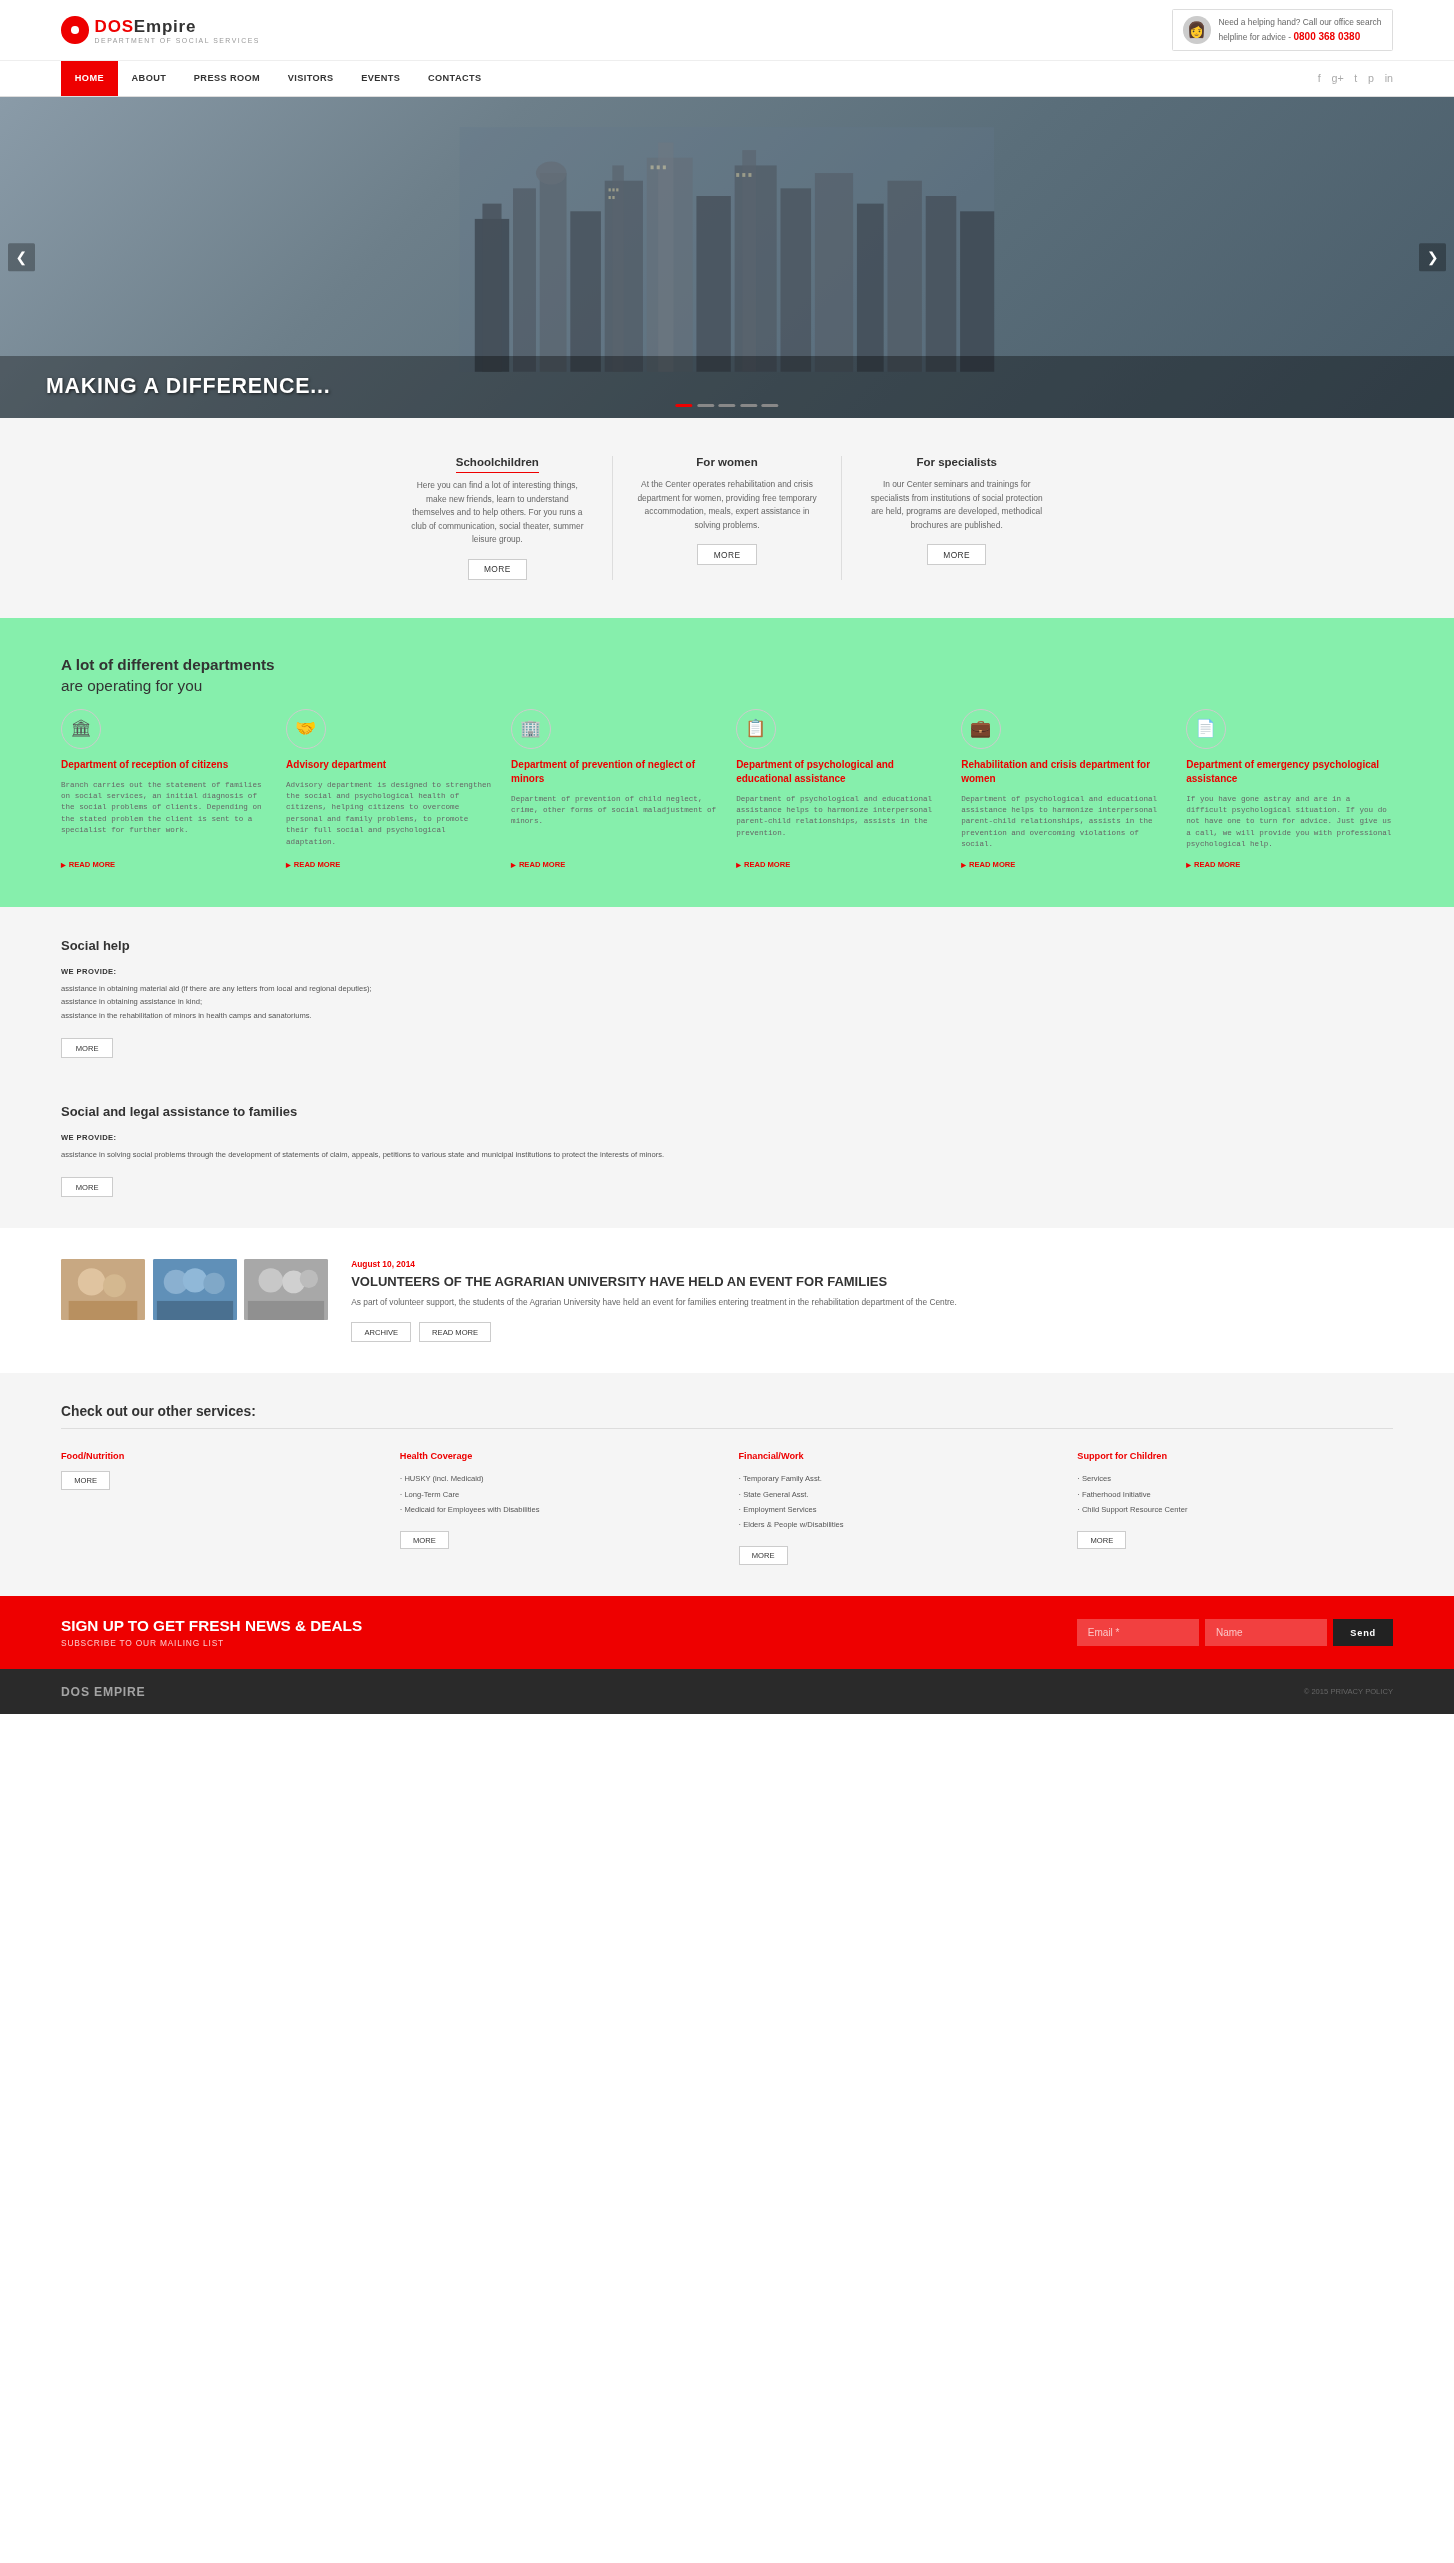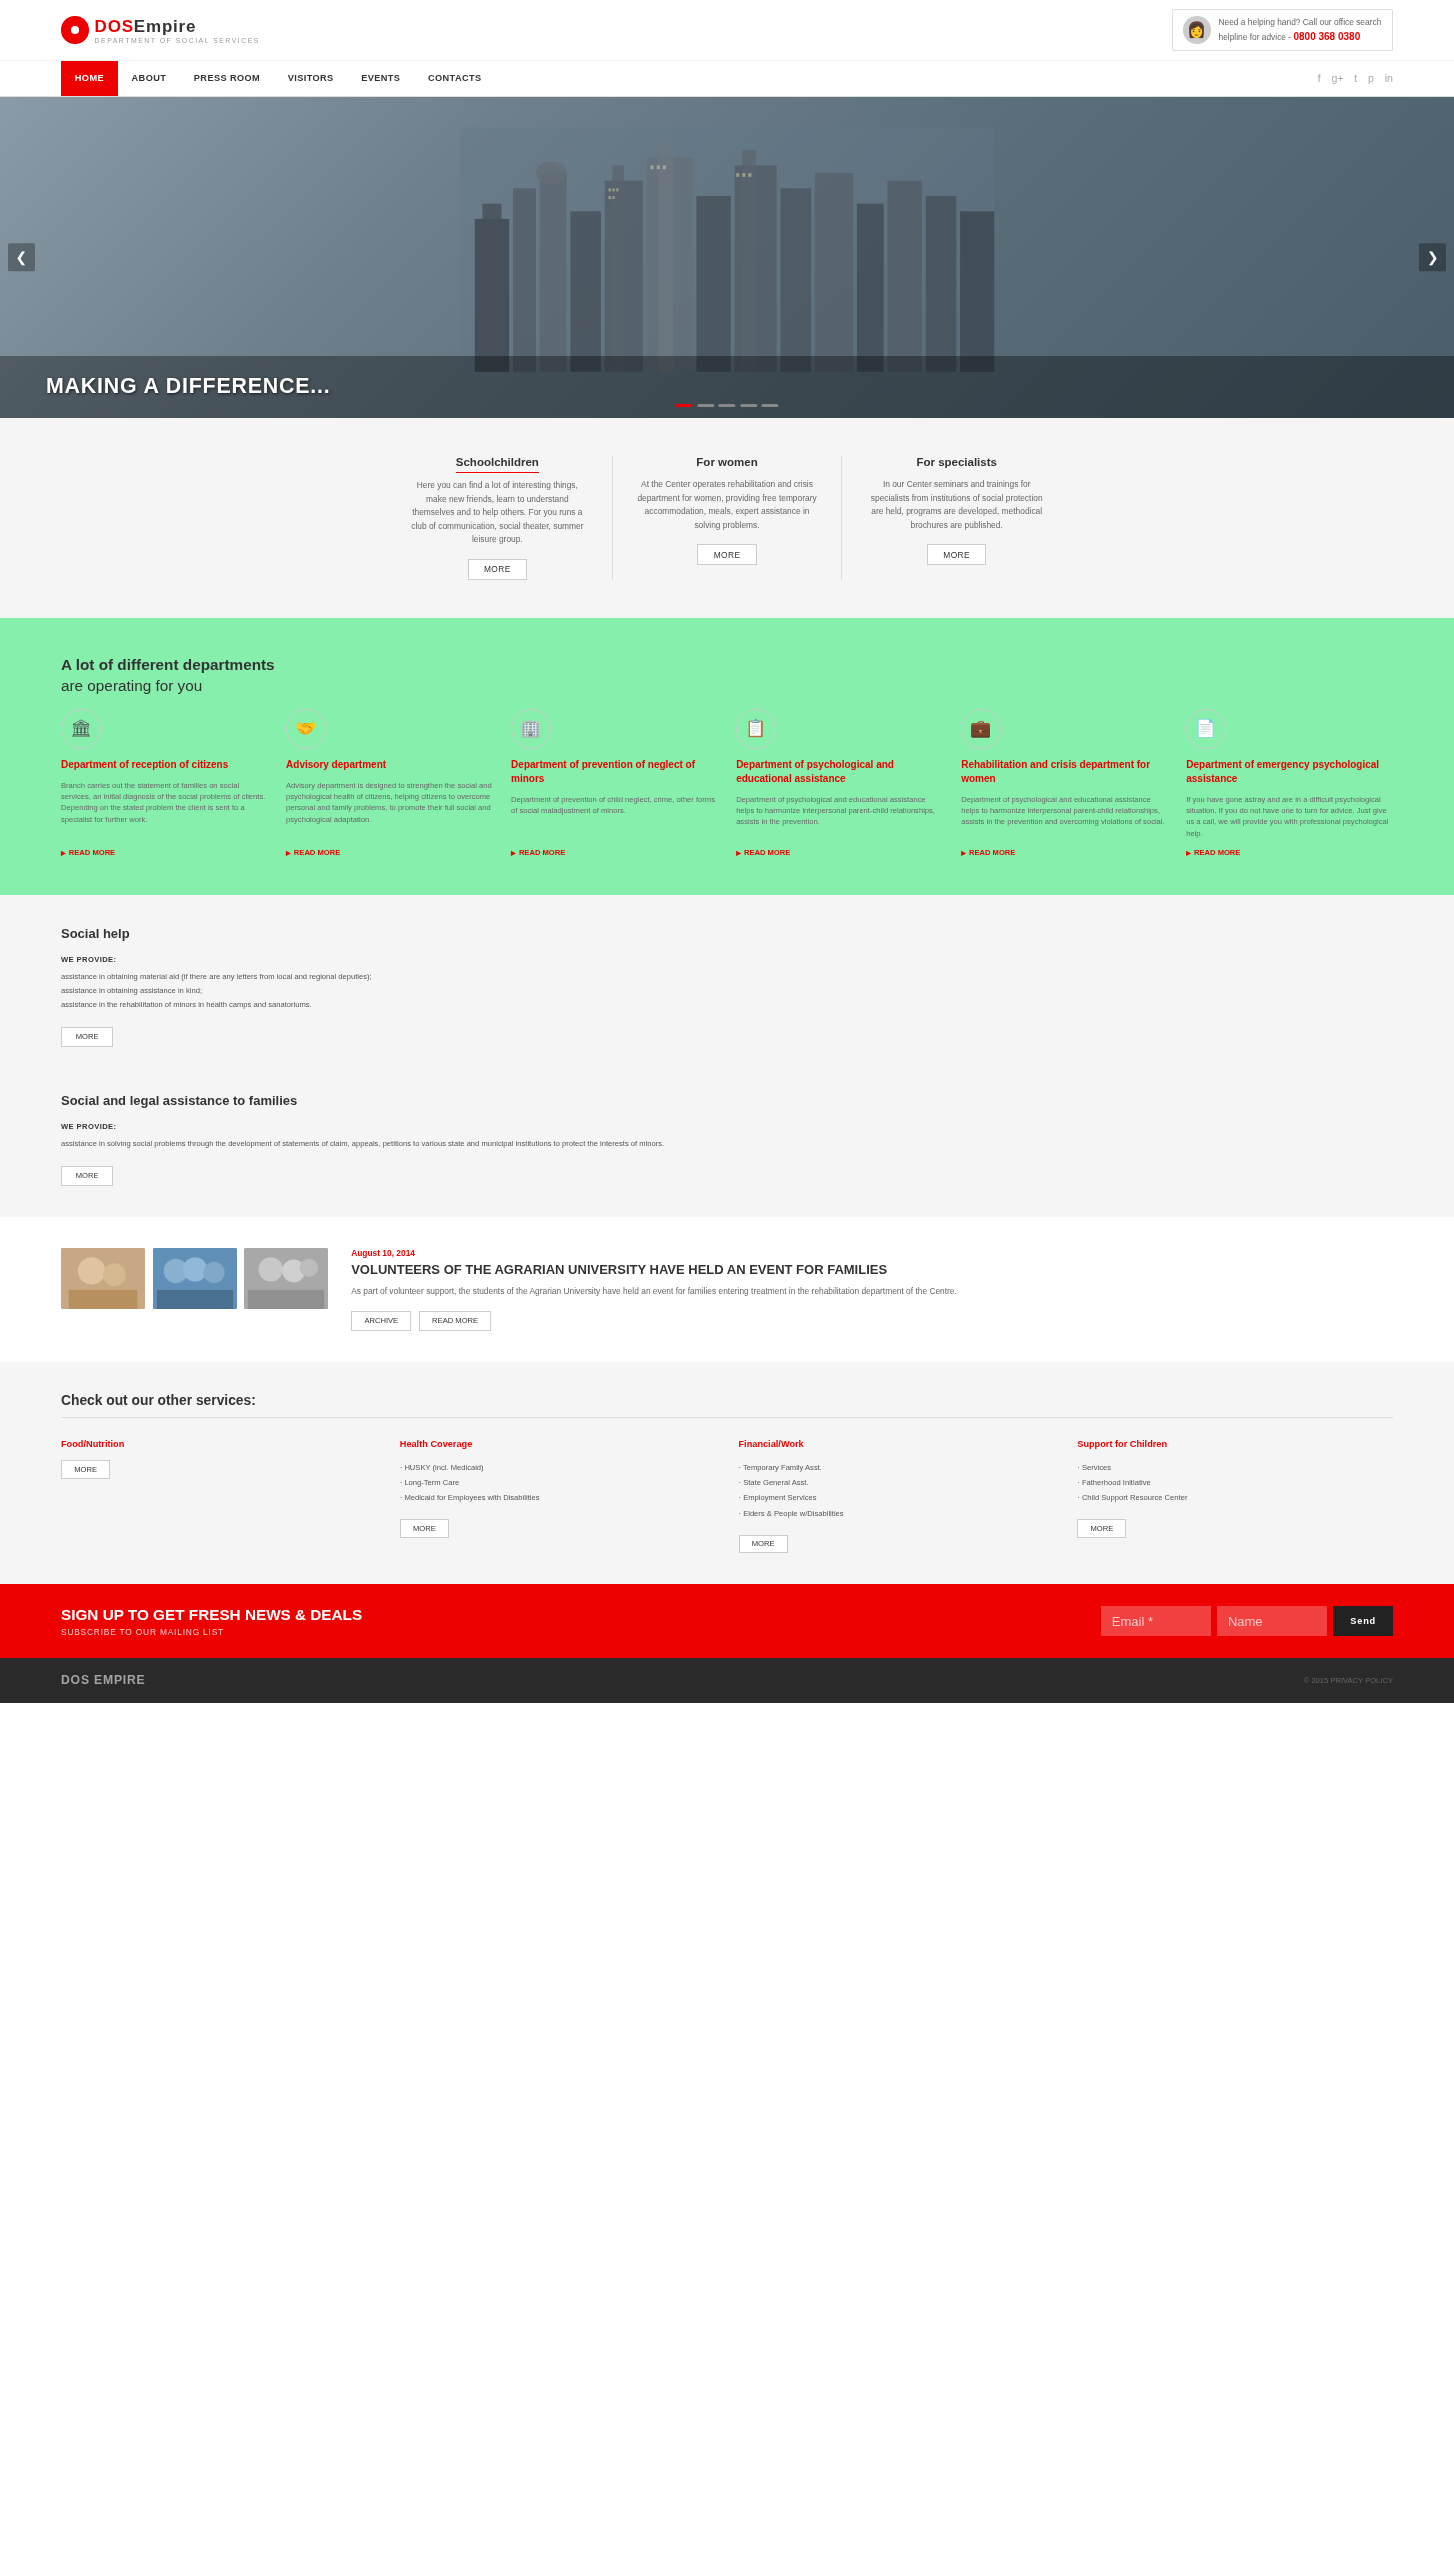--- a/index.html
+++ b/index.html
@@ -50,21 +50,21 @@
     .tab-more-btn { border: 0.8px solid #ccc; background: #fff; padding: 4.6px 15.3px; font-size: 8.4px; color: #333; cursor: pointer; letter-spacing: 0.4px; }
 
     
     .depts-section { padding: 38px 61px; background: #86efac; }
     .depts-title { font-size: 15.3px; font-weight: bold; color: #333; margin-bottom: 3.1px; }
     .depts-subtitle { font-size: 15.3px; font-weight: normal; color: #333; margin-bottom: 14px; }
     .depts-grid { display: grid; grid-template-columns: repeat(6, 1fr); gap: 18.3px; }
     .dept-card { display: flex; flex-direction: column; }
     .dept-icon { width: 40px; height: 40px; border: 1.5px solid #ccc; border-radius: 50%; display: flex; align-items: center; justify-content: center; margin-bottom: 9.2px; font-size: 17px; color: #555; }
     .dept-name { font-size: 10px; font-weight: bold; color: #e00; margin-bottom: 7.6px; line-height: 1.4; }
-    .dept-desc { font-size: 7.6px; color: #666; line-height: 1.5; margin-bottom: 9.2px; flex: 1; }
+    .dept-desc { font-size: 7.6px; color: #666; line-height: 1.5; margin-bottom: 9.2px; flex: 1; font-family: Liberation Mono, monospace; }
     .dept-read-more { display: flex; align-items: center; gap: 3.1px; color: #e00; font-size: 7.6px; font-weight: bold; cursor: pointer; text-transform: uppercase; }
     .dept-read-more::before { content: '▶'; font-size: 6.1px; }
 
     
     .social-section { padding: 31px 61px; background: #f5f5f5; display: grid; grid-template-columns: 1fr; gap: 46px; }
     .social-block h3 { font-size: 13px; font-weight: bold; color: #333; margin-bottom: 13.8px; }
     .we-provide { font-size: 7.6px; font-weight: bold; color: #333; text-transform: uppercase; margin-bottom: 6.1px; letter-spacing: 0.4px; }
     .social-list { font-size: 7.6px; color: #555; line-height: 1.8; margin-bottom: 15.3px; }
     .more-btn { border: 0.8px solid #ccc; background: #fff; padding: 4.6px 13.8px; font-size: 7.6px; color: #333; cursor: pointer; }
 
@@ -92,21 +92,21 @@
     .service-col h4 { font-size: 9.2px; font-weight: bold; color: #e00; margin-bottom: 10.7px; }
     .service-list { font-size: 7.6px; color: #555; line-height: 2; margin-bottom: 13.8px; list-style: none; }
     .service-list li::before { content: '· '; }
     .service-more-btn { border: 0.8px solid #ccc; background: #fff; padding: 3.8px 12.2px; font-size: 7.6px; color: #333; cursor: pointer; }
 
     
     .newsletter { background: #e00; padding: 21.4px 61px; display: flex; align-items: center; justify-content: space-between; }
     .newsletter-text h4 { font-size: 15.3px; font-weight: bold; color: #fff; text-transform: uppercase; }
     .newsletter-text p { font-size: 8.4px; color: rgba(255,255,255,0.8); text-transform: uppercase; letter-spacing: 0.8px; margin-top: 3.1px; }
     .newsletter-form { display: flex; gap: 6.1px; }
-    .newsletter-input { padding: 7.6px 10.7px; border: none; background: rgba(255,255,255,0.25); color: #fff; font-size: 13px; width: 110px; outline: none; }
+    .newsletter-input { padding: 7.6px 10.7px; border: none; background: rgba(255,255,255,0.25); color: #fff; font-size: 10px; width: 122px; outline: none; }
     .newsletter-input::placeholder { color: rgba(255,255,255,0.7); }
     .newsletter-send { background: #222; color: #fff; border: none; padding: 8px 17px; font-size: 9.2px; font-weight: bold; cursor: pointer; letter-spacing: 0.8px; }
 
     
     .footer { background: #2a2a2a; padding: 15.3px 61px; display: flex; align-items: center; justify-content: space-between; }
     .footer-logo { font-size: 12.2px; font-weight: bold; color: #a3a3a3; letter-spacing: 0.8px; }
     .footer-copy { font-size: 7.6px; color: #666; }
 
     
     .building-svg { position: absolute; bottom: 46px; left: 50%; transform: translateX(-50%); width: 535px; height: 245px; }

